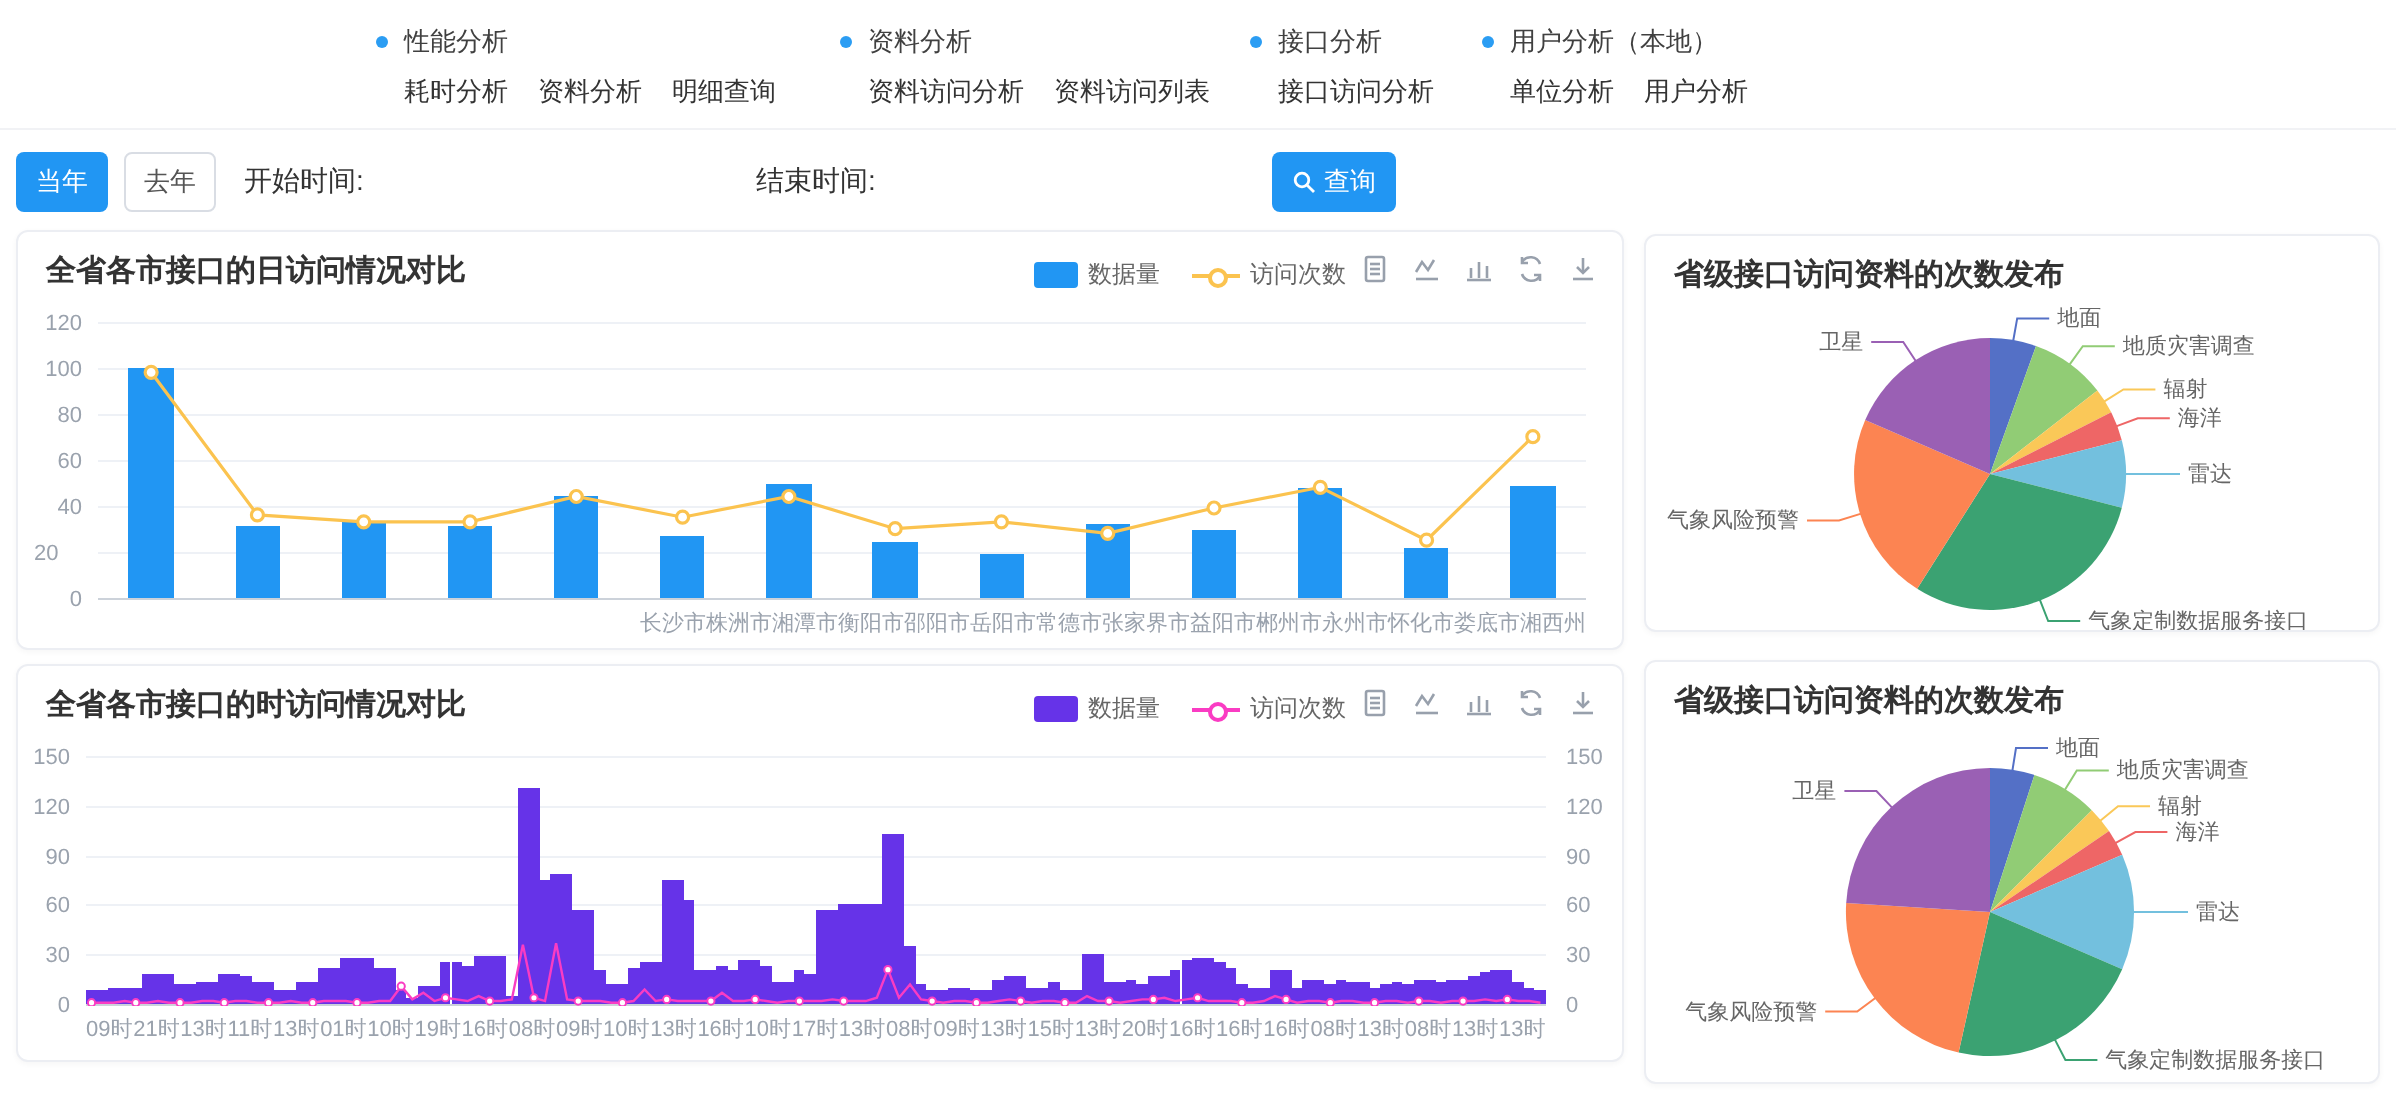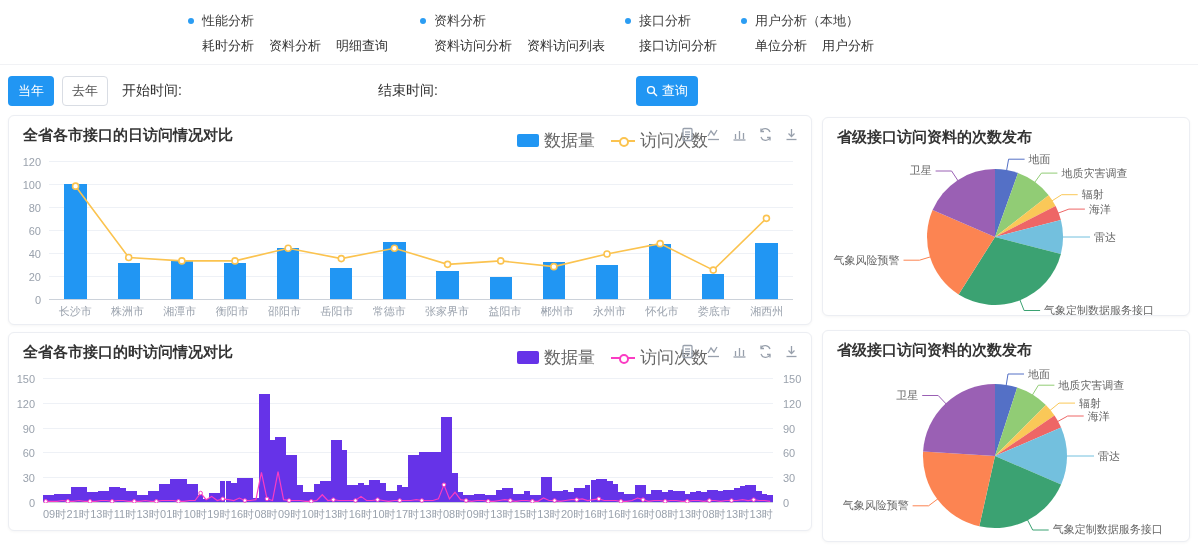--- a/index.html
+++ b/index.html
@@ -37,21 +37,21 @@
   
   .panel{position:absolute;background:#fff;border:1px solid #eceef3;border-radius:6px;
          box-shadow:0 1px 3px rgba(0,0,0,.04);box-sizing:border-box;}
   #panel-daily{left:8px;top:115px;width:804px;height:210px;}
   #panel-hourly{left:8px;top:332px;width:804px;height:199px;}
   #panel-pie-top{left:822px;top:117px;width:368px;height:199px;}
   #panel-pie-bottom{left:822px;top:330px;width:368px;height:212px;}
   .panel-title{font-size:15px;font-weight:bold;color:#333;padding:10px 14px 0;}
 
   .legend{position:absolute;top:13px;display:flex;gap:16px;align-items:center;
-          font-size:17px;color:#666;cursor:pointer;}
+          font-size:12px;color:#666;cursor:pointer;}
   #panel-daily .legend{left:508px;}
   #panel-hourly .legend{left:508px;}
   .legend-item{display:flex;align-items:center;gap:5px;}
   .swatch{width:22px;height:13px;border-radius:2px;display:inline-block;}
   .line-marker{position:relative;width:24px;height:8px;display:inline-block;}
   .line-marker::before{content:"";position:absolute;left:0;top:3px;width:24px;height:2px;background:currentColor;}
   .line-marker::after{content:"";position:absolute;left:8px;top:0;width:6px;height:6px;border:2px solid currentColor;
                       border-radius:50%;background:#fff;}
 
   .toolbox{position:absolute;top:11px;right:12px;display:flex;gap:11px;}
@@ -169,21 +169,21 @@
           <polyline points="12,13.5 12,10.5 9,10.5"></polyline>
         </svg></span>
     <span class="tb-icon"><svg viewBox="0 0 15 15">
           <line x1="7.5" y1="2" x2="7.5" y2="9"></line>
           <polyline points="4.5,6.5 7.5,9.5 10.5,6.5"></polyline>
           <line x1="2.5" y1="12.5" x2="12.5" y2="12.5"></line>
         </svg></span>
   </div>
   <div class="yaxis" style="top: 46px; height: 138px; width: 28px; left: 8px;">
       <div style="position: absolute; bottom: -6px; right: 4px; text-align: right; width: 24px;">0</div>
-      <div style="position: absolute; bottom: 17px; right: 4px; text-align: right; width: 24px;">20</div>
+      <div style="position: absolute; bottom: 17px; right: 4px; width: 24px;">20</div>
       <div style="position: absolute; bottom: 40px; right: 4px; text-align: right; width: 24px;">40</div>
       <div style="position: absolute; bottom: 63px; right: 4px; text-align: right; width: 24px;">60</div>
       <div style="position: absolute; bottom: 86px; right: 4px; text-align: right; width: 24px;">80</div>
       <div style="position: absolute; bottom: 109px; right: 4px; text-align: right; width: 24px;">100</div>
       <div style="position: absolute; bottom: 132px; right: 4px; text-align: right; width: 24px;">120</div>
     </div>
   <div class="plot" style="left: 40px; top: 46px; width: 744px; height: 138px;">
       <div class="gridline" style="bottom: 23px;"></div>
       <div class="gridline" style="bottom: 46px;"></div>
       <div class="gridline" style="bottom: 69px;"></div>
@@ -216,21 +216,21 @@
         <circle cx="345.42857142857144" cy="86.25" r="3" fill="#fff" stroke="#fbc34f" stroke-width="1.6"></circle>
         <circle cx="398.5714285714286" cy="102.35" r="3" fill="#fff" stroke="#fbc34f" stroke-width="1.6"></circle>
         <circle cx="451.7142857142857" cy="98.9" r="3" fill="#fff" stroke="#fbc34f" stroke-width="1.6"></circle>
         <circle cx="504.8571428571429" cy="104.65" r="3" fill="#fff" stroke="#fbc34f" stroke-width="1.6"></circle>
         <circle cx="558" cy="92" r="3" fill="#fff" stroke="#fbc34f" stroke-width="1.6"></circle>
         <circle cx="611.1428571428572" cy="81.65" r="3" fill="#fff" stroke="#fbc34f" stroke-width="1.6"></circle>
         <circle cx="664.2857142857143" cy="108.1" r="3" fill="#fff" stroke="#fbc34f" stroke-width="1.6"></circle>
         <circle cx="717.4285714285714" cy="56.349999999999994" r="3" fill="#fff" stroke="#fbc34f" stroke-width="1.6"></circle>
       </svg>
     </div>
-  <div class="xlabels" style="left: 40px; top: 188px; width: 744px;">
+  <div class="xlabels" style="left: 40px; top: 188px; width: 744px; justify-content: flex-end;">
       <span>长沙市</span>
       <span>株洲市</span>
       <span>湘潭市</span>
       <span>衡阳市</span>
       <span>邵阳市</span>
       <span>岳阳市</span>
       <span>常德市</span>
       <span>张家界市</span>
       <span>益阳市</span>
       <span>郴州市</span>

